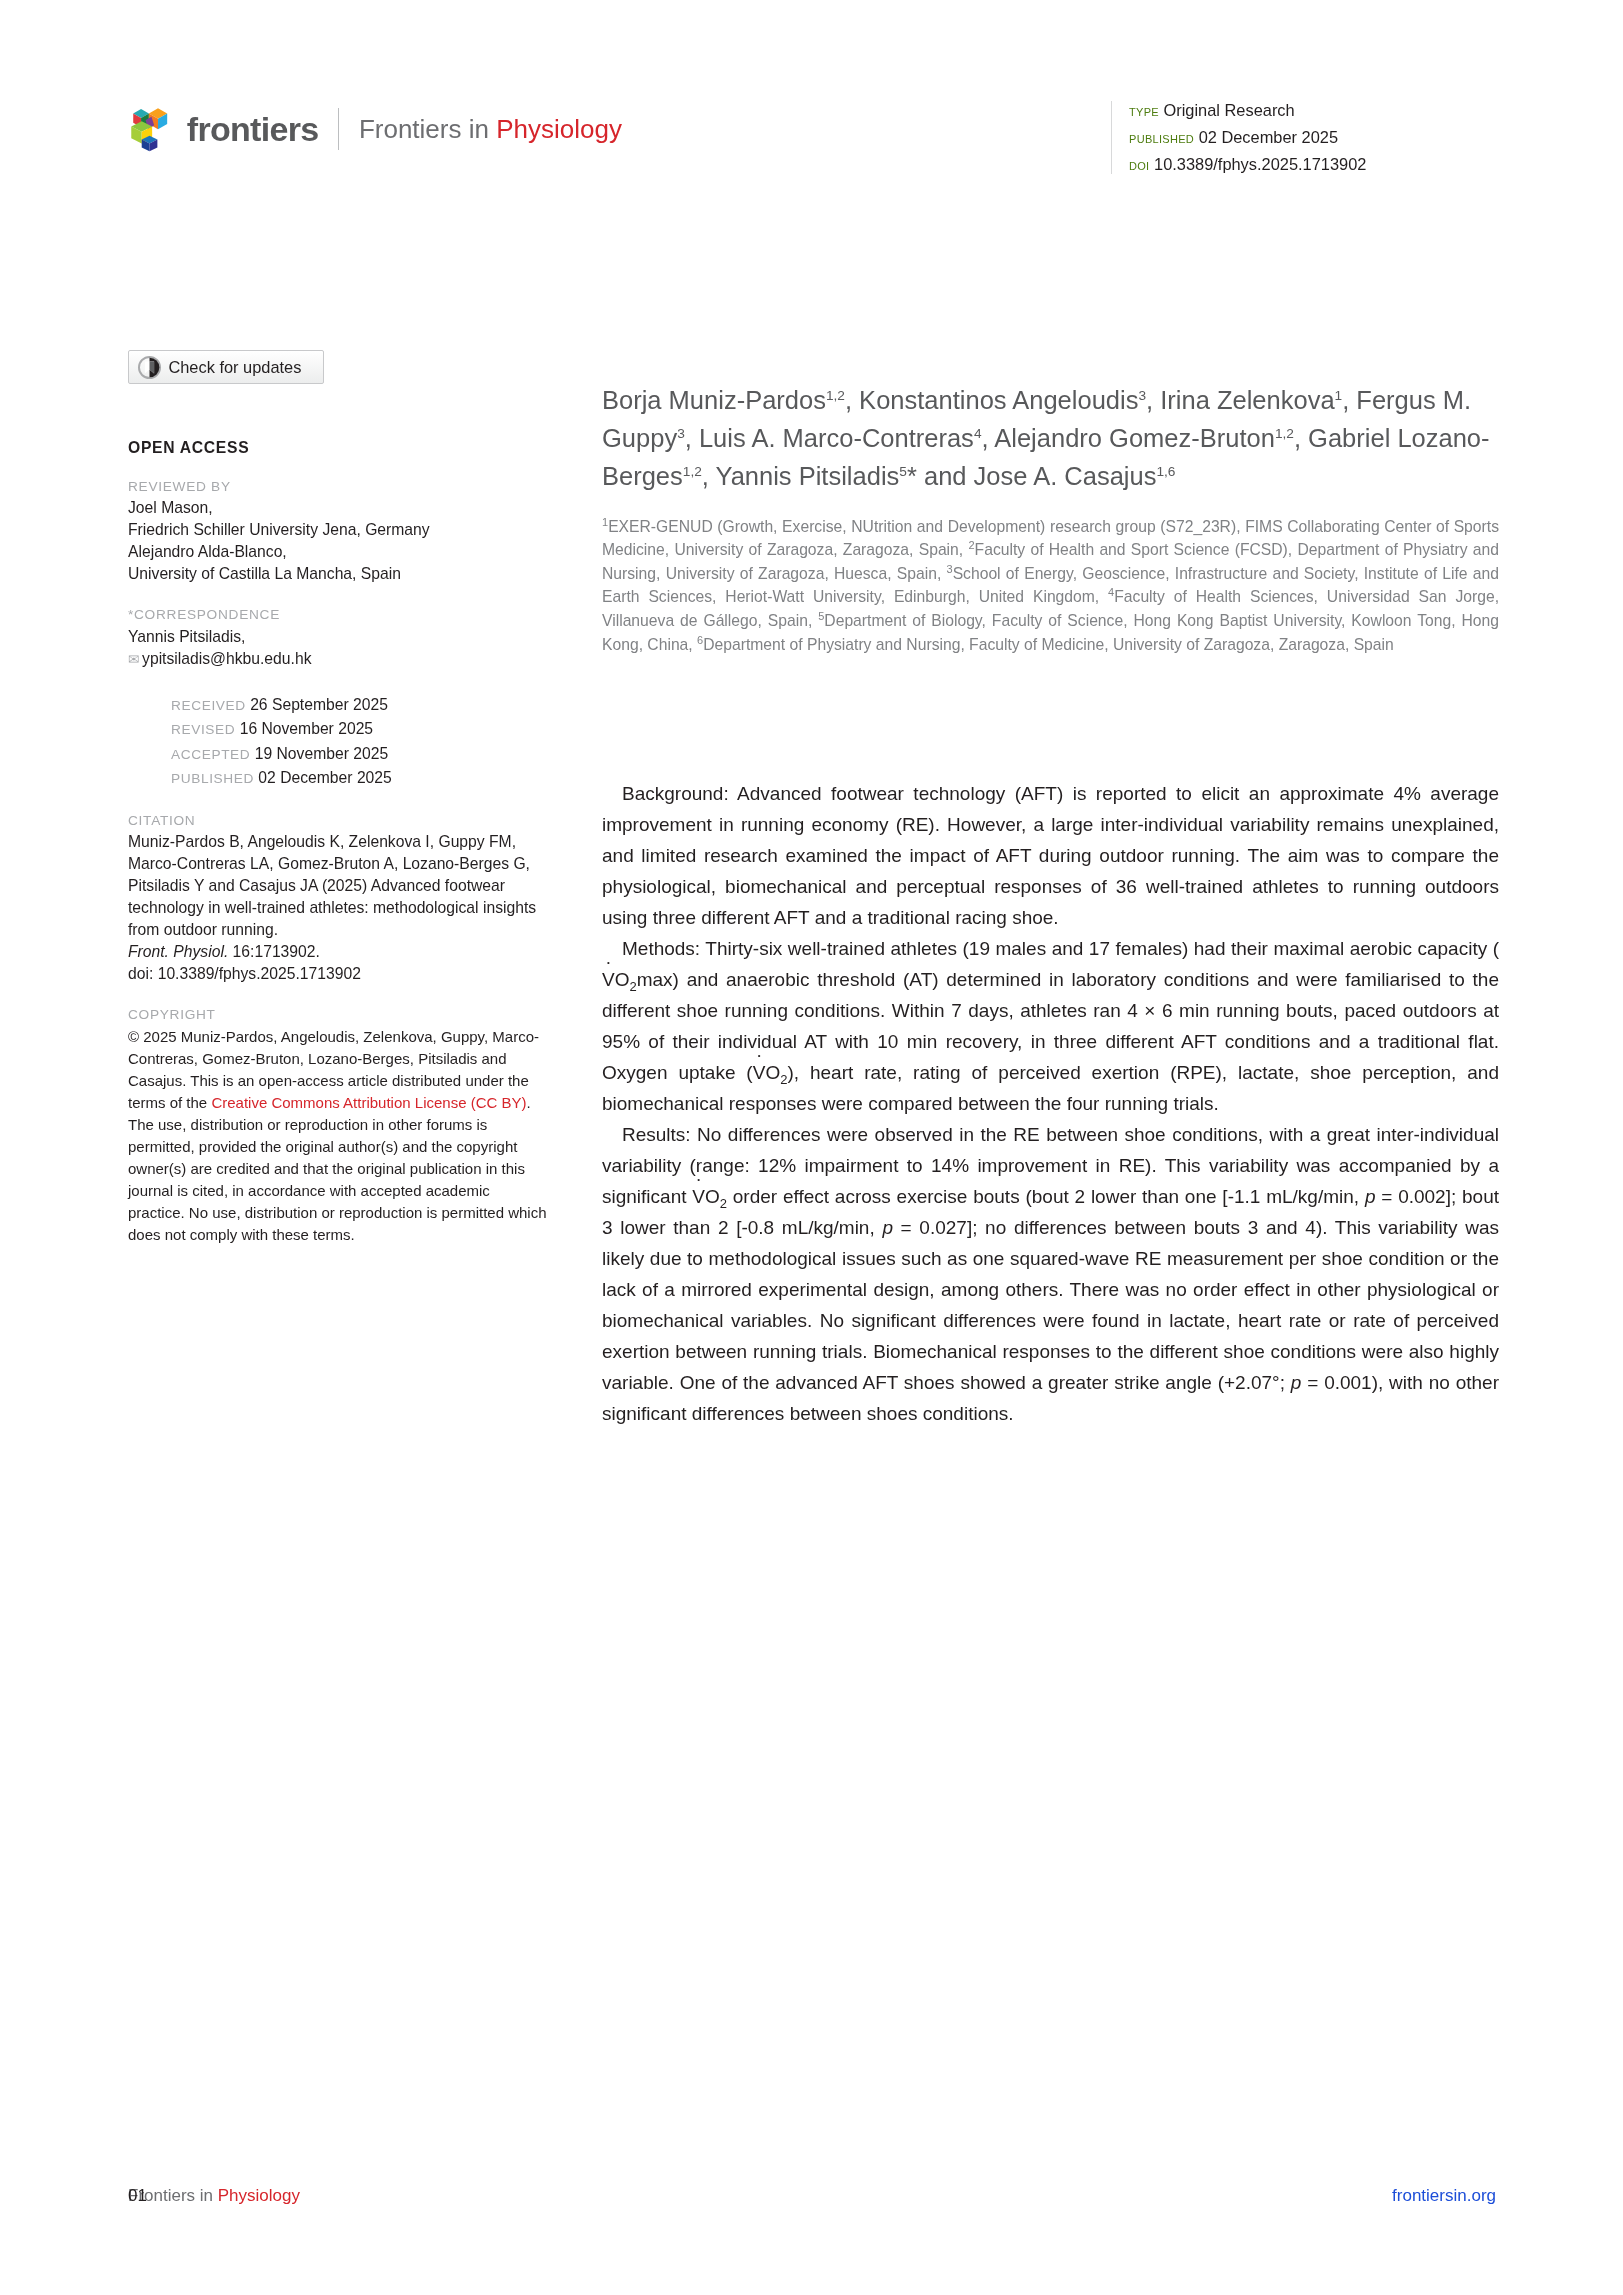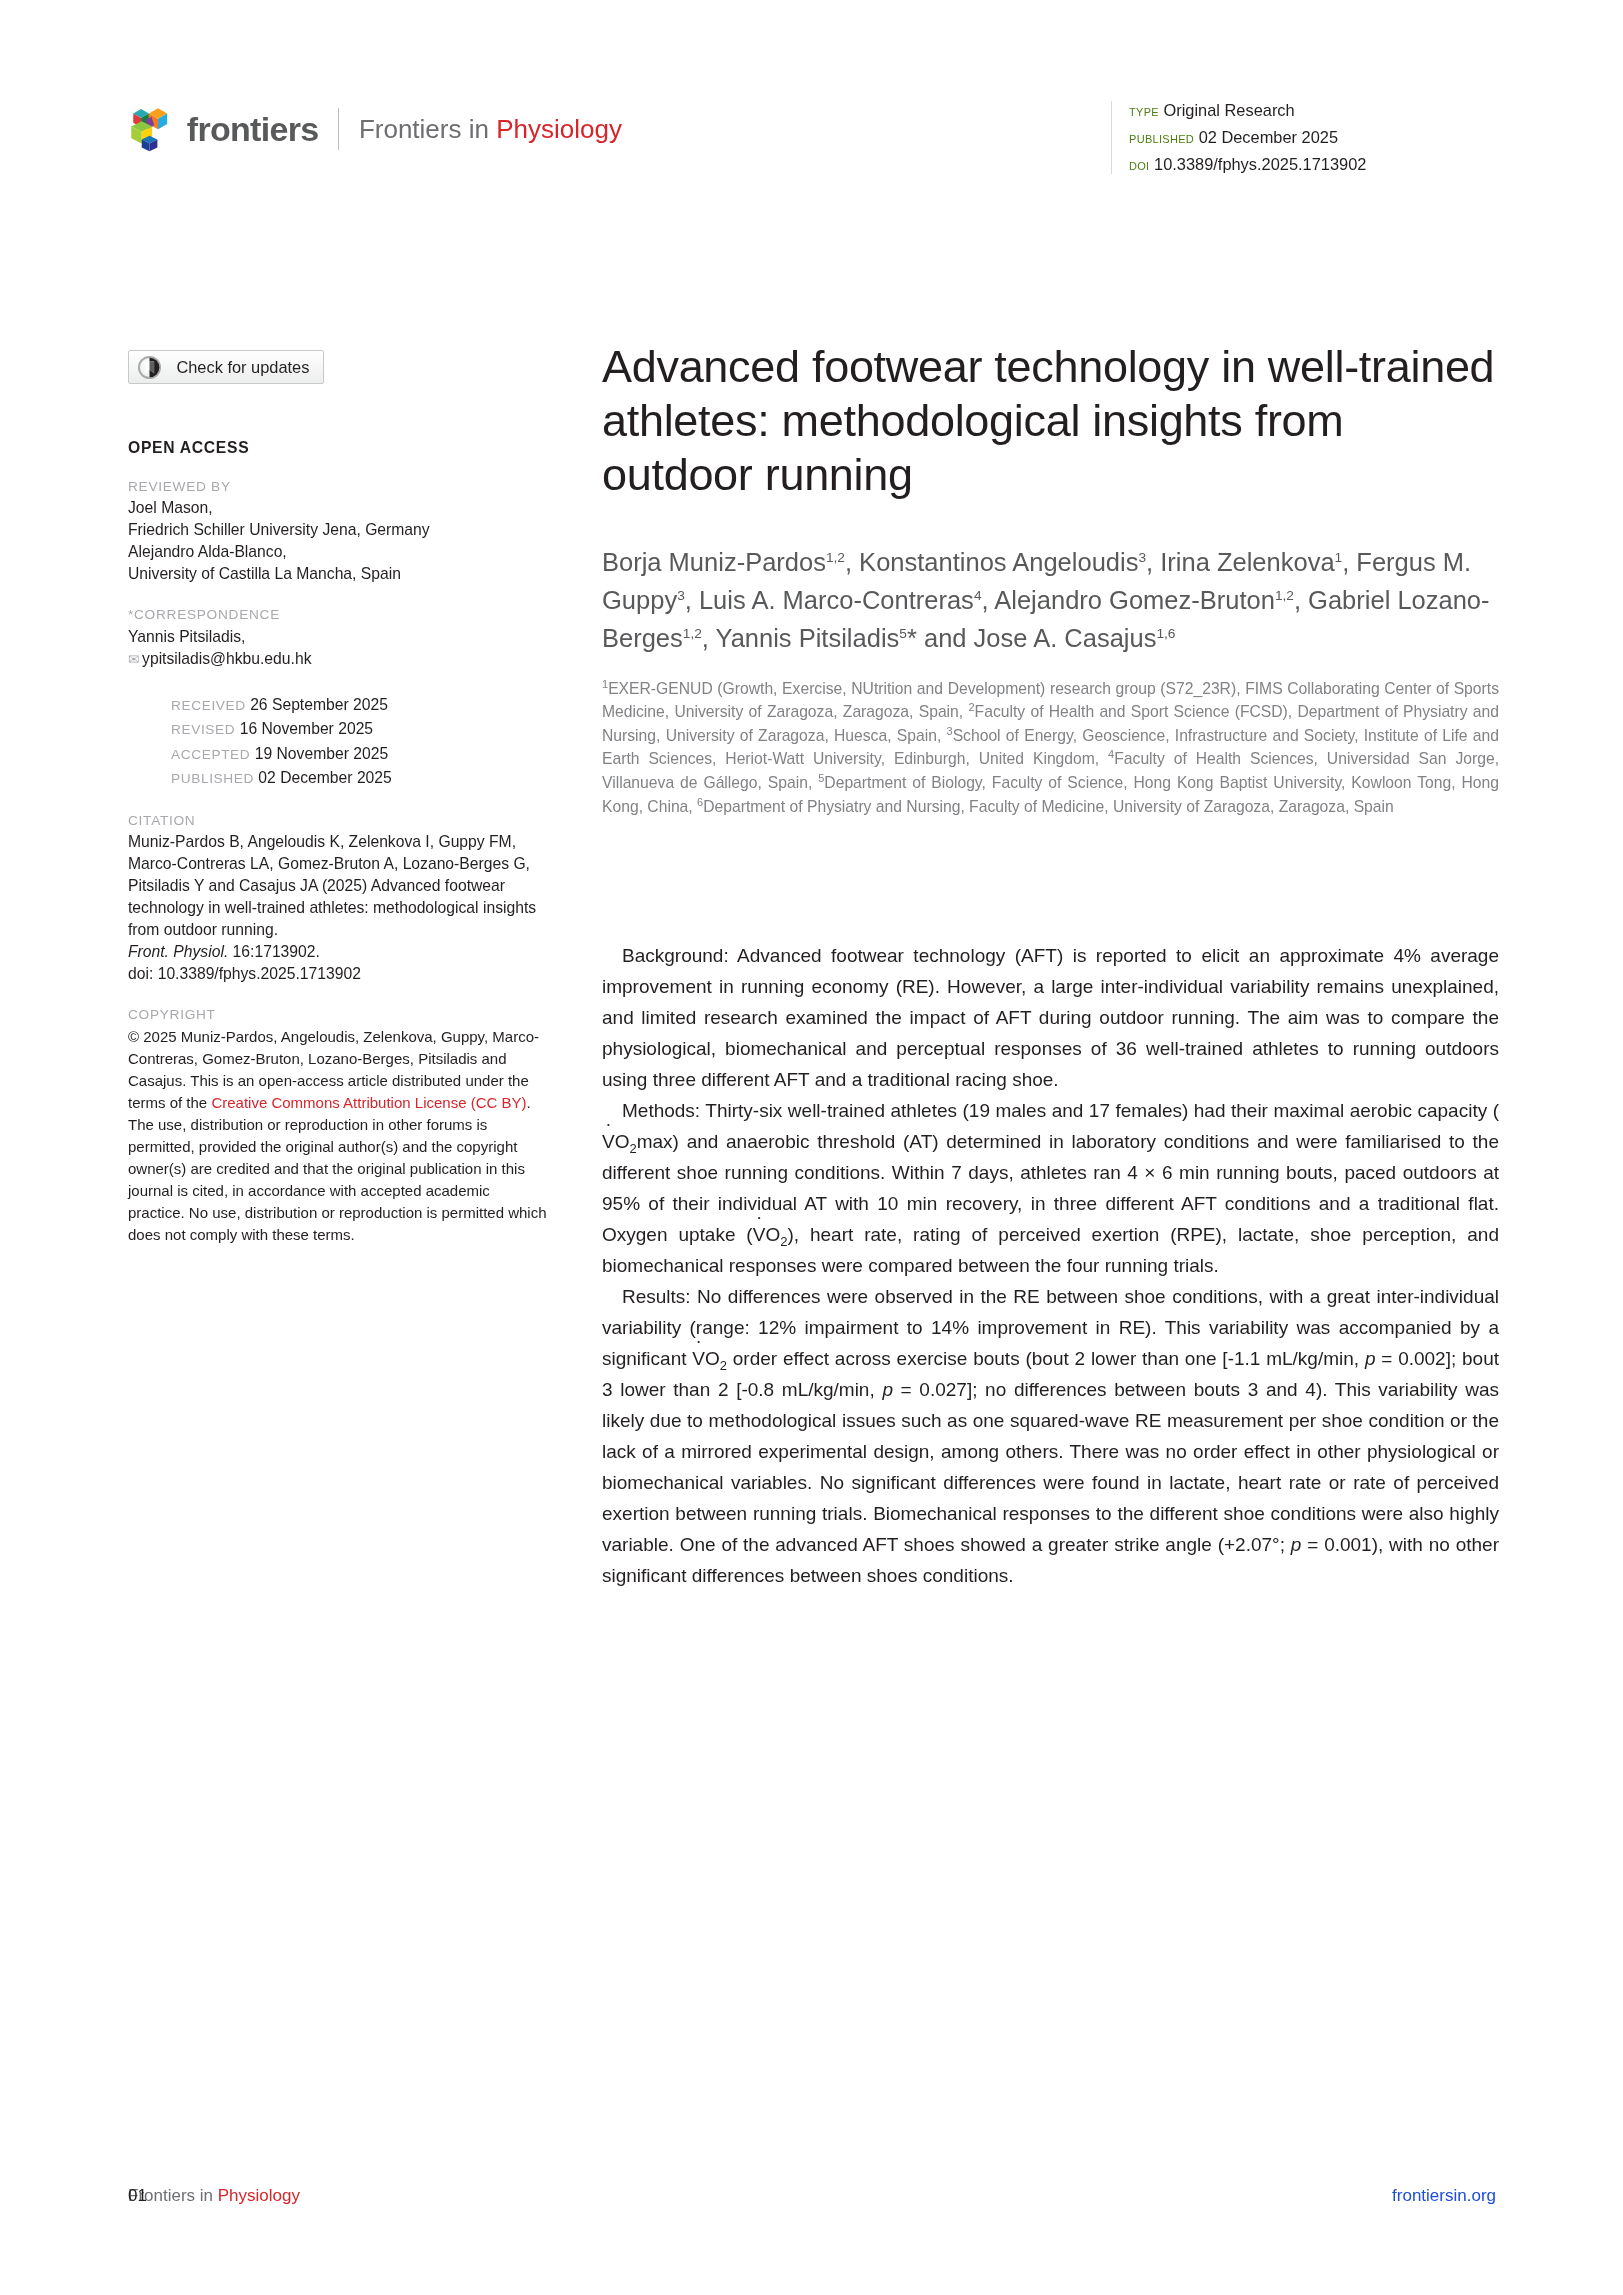--- a/index.html
+++ b/index.html
@@ -27,21 +27,21 @@
 
   
   .sidebar { position:absolute; left:128px; top:350px; width:419px; }
   .maincol { position:absolute; left:602px; top:340px; width:897px; }
 
   
   .cfu {
     width:196px; height:34px; box-sizing:border-box;
     border:0.7px solid #c8c9cb; border-radius:2px;
     background:linear-gradient(#ffffff,#eceded);
-    display:flex; align-items:center; padding-left:7.9px;gap:8px;
+    display:flex; align-items:center; padding-left:7.9px;
   }
   .cfu-icon { width:25px; height:25px; margin-right:6.5px; flex:0 0 auto; }
   .cfu-label { font-size:16.4px; color:#231f20; font-family:"Liberation Sans", sans-serif; }
 
   .oa { margin-top:55px; font-size:15.7px; font-weight:bold; letter-spacing:0.7px; color:#231f20; }
 
   .sblock { margin-top:22px; }
   .skey { font-size:13.7px; letter-spacing:0.7px; color:#a7a9ac; margin-bottom:3.3px; }
   .sline { font-size:15.7px; line-height:22px; color:#231f20; }
   .sline .mailicon { color:#a7a9ac; font-size:13.7px; margin-right:2.6px; }
@@ -201,21 +201,20 @@
 
     <div class="sblock">
       <div class="skey">COPYRIGHT</div>
       <div class="copy-body">
         <span>© 2025 Muniz-Pardos, Angeloudis, Zelenkova, Guppy, Marco-Contreras, Gomez-Bruton, Lozano-Berges, Pitsiladis and Casajus. This is an open-access article distributed under the terms of the </span><span class="lnk">Creative Commons Attribution License (CC BY)</span><span>. The use, distribution or reproduction in other forums is permitted, provided the original author(s) and the copyright owner(s) are credited and that the original publication in this journal is cited, in accordance with accepted academic practice. No use, distribution or reproduction is permitted which does not comply with these terms.</span>
       </div>
     </div>
   </div>
 
   <div class="maincol">
-    <h1 class="title">Advanced footwear technology in well-trained athletes: methodological insights from outdoor running</h1>
 
     <div class="authors">Borja Muniz-Pardos<sup>1,2</sup>, Konstantinos Angeloudis<sup>3</sup>, Irina Zelenkova<sup>1</sup>, Fergus M. Guppy<sup>3</sup>, Luis A. Marco-Contreras<sup>4</sup>, Alejandro Gomez-Bruton<sup>1,2</sup>, Gabriel Lozano-Berges<sup>1,2</sup>, Yannis Pitsiladis<sup>5</sup>* and Jose A. Casajus<sup>1,6</sup></div>
 
     <div class="affil"><sup>1</sup>EXER-GENUD (Growth, Exercise, NUtrition and Development) research group (S72_23R), FIMS Collaborating Center of Sports Medicine, University of Zaragoza, Zaragoza, Spain, <sup>2</sup>Faculty of Health and Sport Science (FCSD), Department of Physiatry and Nursing, University of Zaragoza, Huesca, Spain, <sup>3</sup>School of Energy, Geoscience, Infrastructure and Society, Institute of Life and Earth Sciences, Heriot-Watt University, Edinburgh, United Kingdom, <sup>4</sup>Faculty of Health Sciences, Universidad San Jorge, Villanueva de Gállego, Spain, <sup>5</sup>Department of Biology, Faculty of Science, Hong Kong Baptist University, Kowloon Tong, Hong Kong, China, <sup>6</sup>Department of Physiatry and Nursing, Faculty of Medicine, University of Zaragoza, Zaragoza, Spain</div>
 
     <div class="abstract">
       <p class="abs-p"><b>Background:</b><span> Advanced footwear technology (AFT) is reported to elicit an approximate 4% average improvement in running economy (RE). However, a large inter-individual variability remains unexplained, and limited research examined the impact of AFT during outdoor running. The aim was to compare the physiological, biomechanical and perceptual responses of 36 well-trained athletes to running outdoors using three different AFT and a traditional racing shoe.</span></p>
       <p class="abs-p"><b>Methods:</b><span> Thirty-six well-trained athletes (19 males and 17 females) had their maximal aerobic capacity (<span class="vdot">V</span>O<sub>2</sub>max) and anaerobic threshold (AT) determined in laboratory conditions and were familiarised to the different shoe running conditions. Within 7 days, athletes ran 4 × 6 min running bouts, paced outdoors at 95% of their individual AT with 10 min recovery, in three different AFT conditions and a traditional flat. Oxygen uptake (<span class="vdot">V</span>O<sub>2</sub>), heart rate, rating of perceived exertion (RPE), lactate, shoe perception, and biomechanical responses were compared between the four running trials.</span></p>
       <p class="abs-p"><b>Results:</b><span> No differences were observed in the RE between shoe conditions, with a great inter-individual variability (range: 12% impairment to 14% improvement in RE). This variability was accompanied by a significant <span class="vdot">V</span>O<sub>2</sub> order effect across exercise bouts (bout 2 lower than one [-1.1 mL/kg/min, <i>p</i> = 0.002]; bout 3 lower than 2 [-0.8 mL/kg/min, <i>p</i> = 0.027]; no differences between bouts 3 and 4). This variability was likely due to methodological issues such as one squared-wave RE measurement per shoe condition or the lack of a mirrored experimental design, among others. There was no order effect in other physiological or biomechanical variables. No significant differences were found in lactate, heart rate or rate of perceived exertion between running trials. Biomechanical responses to the different shoe conditions were also highly variable. One of the advanced AFT shoes showed a greater strike angle (+2.07°; <i>p</i> = 0.001), with no other significant differences between shoes conditions.</span></p>
     </div>

